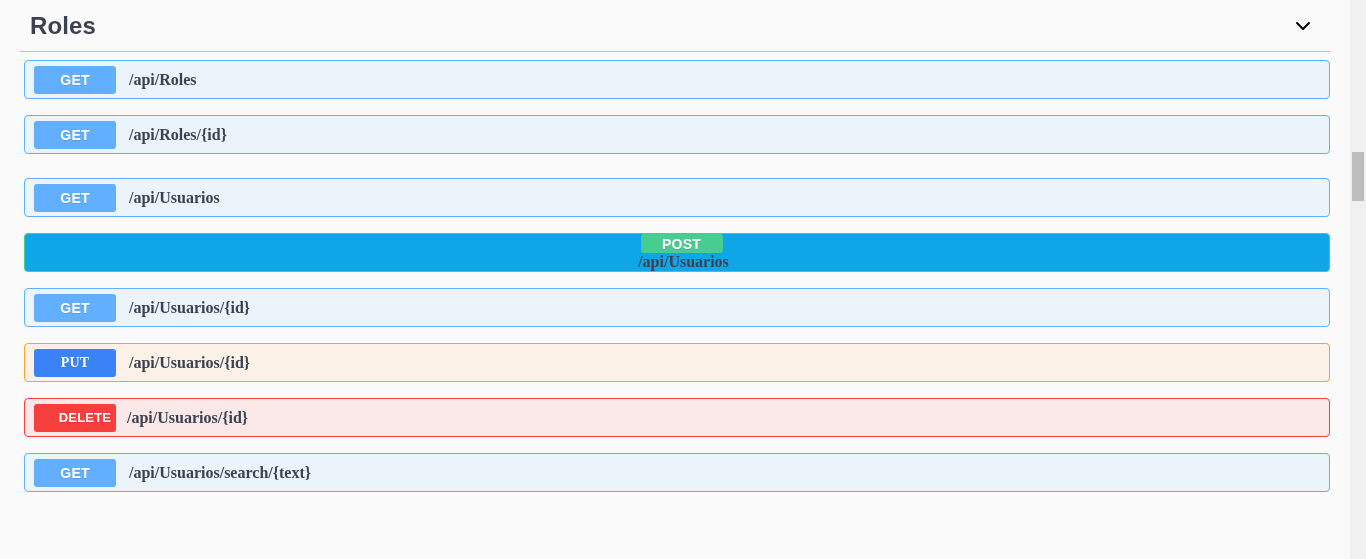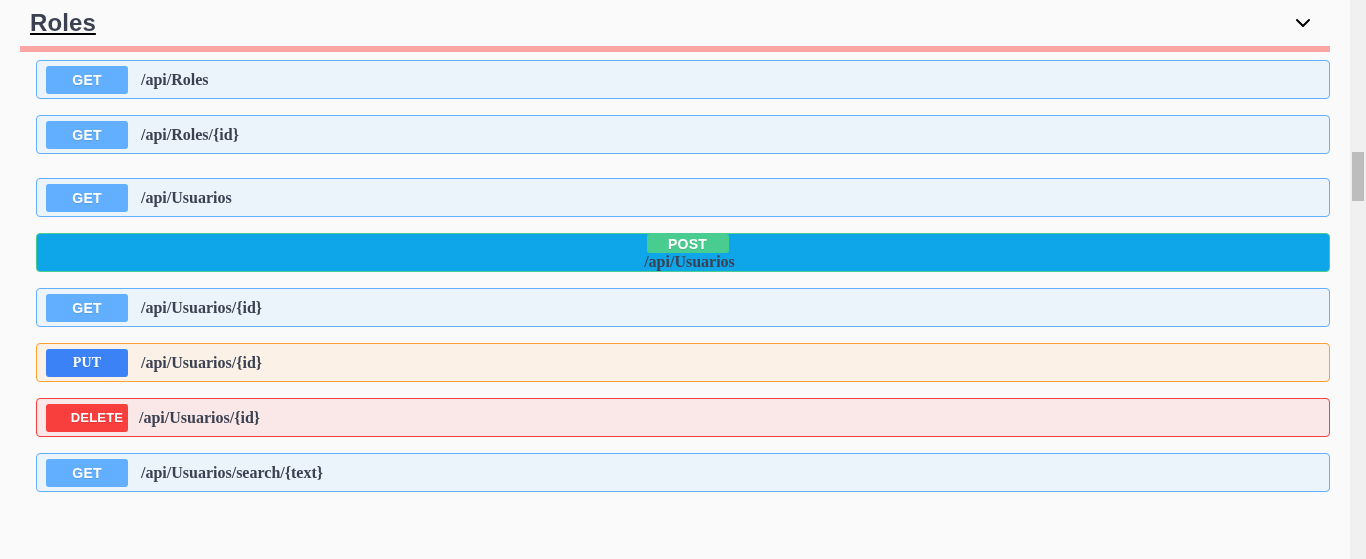--- a/index.html
+++ b/index.html
@@ -33,26 +33,25 @@
     width: 1350px;
     padding: 0 20px 0 20px;
   }
 
   
   .tag-section { }
 
   .tag-header {
     position: relative;
     height: 52px;
-    border-bottom: 6px solid #fca5a5;
+    border-bottom: 1px solid #fca5a5;
     display: flex;
     align-items: center;
     padding-left: 10px;
     cursor: pointer;
-    text-decoration: underline;
   }
 
   .tag-title {
     font-size: 24px;
     font-weight: bold;
     color: #3b4151;
     letter-spacing: 0.1px;
     font-family: "Liberation Sans", sans-serif;
   }
 
@@ -71,21 +70,21 @@
   .tag-toggle svg { display: block; }
 
   
   .op-list {
     padding-top: 8px;
   }
 
   .op-row {
     position: relative;
     height: 39px;
-    margin: 0 0 16px 16px;
+    margin: 0 0 16px 4px;
     border-radius: 4px;
     border: 1px solid transparent;
     display: flex;
     align-items: center;
     cursor: pointer;
   }
 
   .op-badge {
     width: 82px;
     min-width: 82px;

